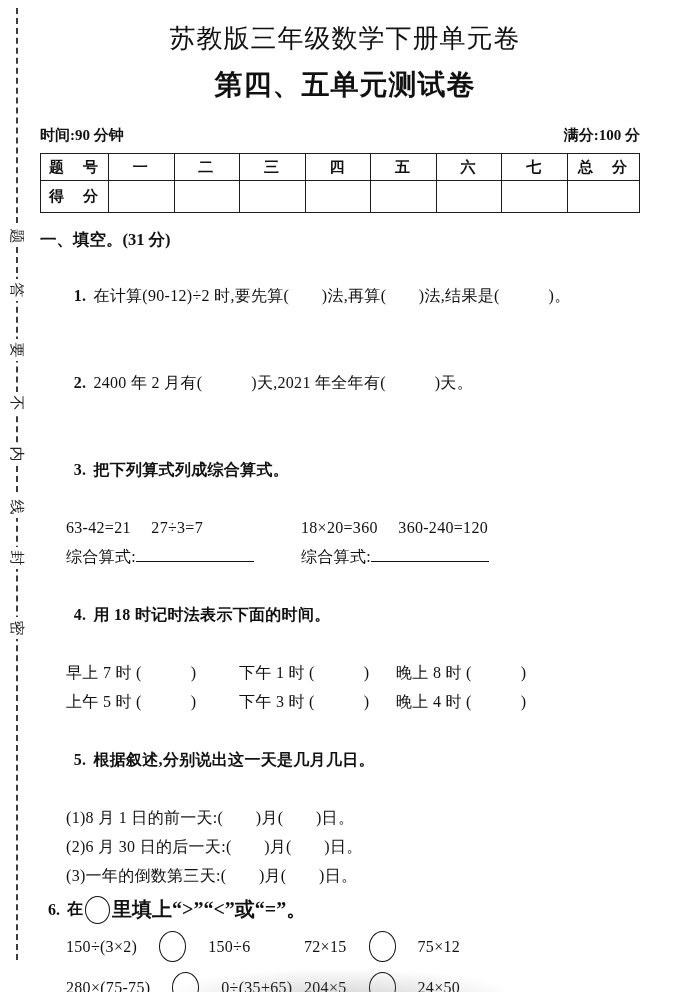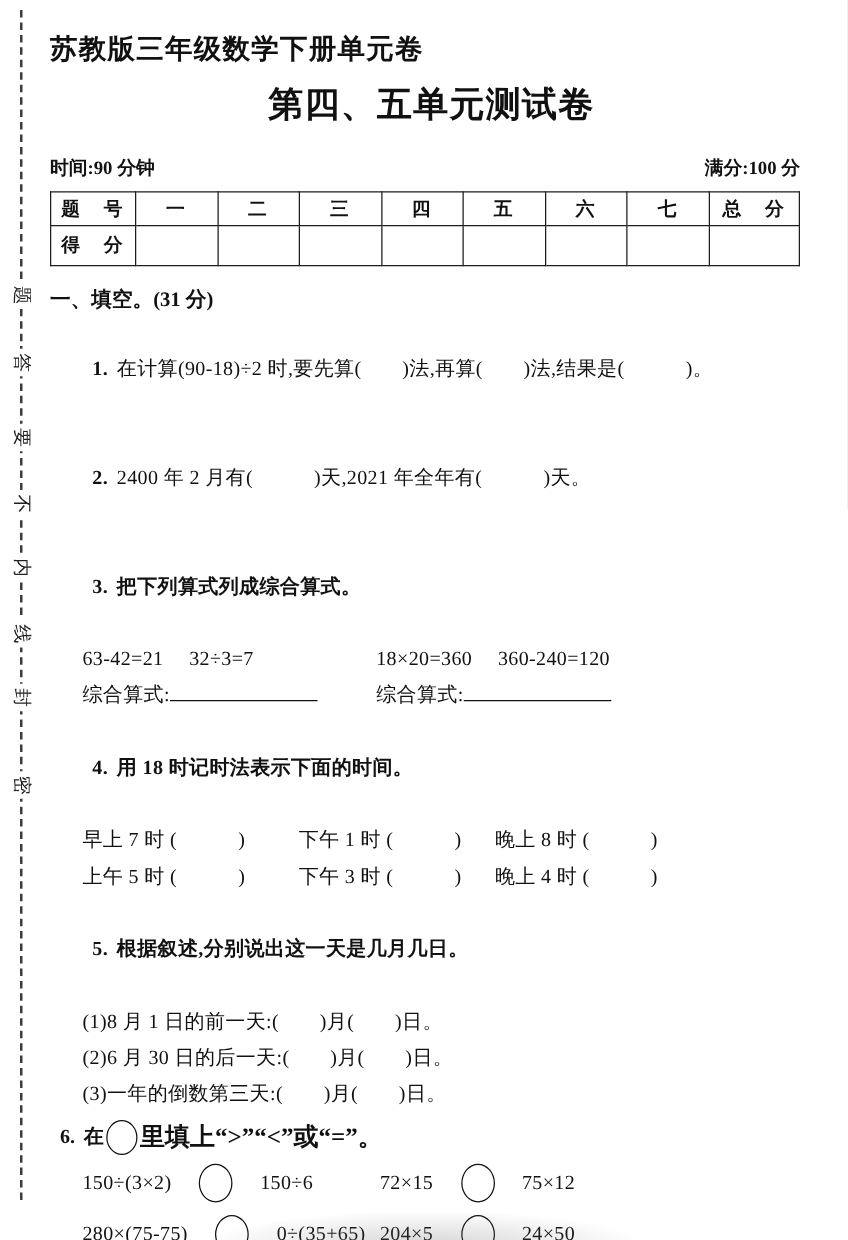--- a/index.html
+++ b/index.html
@@ -14,22 +14,22 @@
   }
   .binding-char {
     position:absolute; left:-12px; width:22px; height:20px;
     display:flex; align-items:center; justify-content:center;
     transform:rotate(90deg); background:#ffffff;
     font-size:15px; color:#222; line-height:20px;
   }
   
   .content { position:absolute; left:40px; top:0; width:610px; }
   .paper-title {
-    margin:20px 0 0; font-weight:bold;
-    font-size:22px; line-height:38px; letter-spacing:1px;
+    margin:20px 0 0; text-align:center; font-weight:normal;
+    font-size:26px; line-height:38px; letter-spacing:1px;
   }
   .paper-subtitle {
     margin:9px 0 0; text-align:center; font-weight:bold;
     font-size:28px; line-height:36px; letter-spacing:1px;
   }
   .info-row {
     display:flex; justify-content:space-between; margin-top:22px;
     font-weight:bold; font-size:15px; line-height:20px; width:600px;
   }
   
@@ -131,32 +131,32 @@
         <td></td>
         <td></td>
         <td></td>
       </tr>
     </tbody>
       </table>
 
     <div class="sec-heading">一、填空。(31 分)</div>
 
     <div class="line q">
-      <span class="qnum">1.</span><span>在计算(90-18)÷2 时,要先算(　　)法,再算(　　)法,结果是(　　　)。</span>
+      <span class="qnum">1.</span><span>在计算(90-12)÷2 时,要先算(　　)法,再算(　　)法,结果是(　　　)。</span>
     </div>
 
     <div class="line q">
       <span class="qnum">2.</span><span>2400 年 2 月有(　　　)天,2021 年全年有(　　　)天。</span>
     </div>
 
     <div class="line q">
       <span class="qnum">3.</span><span class="bold-head">把下列算式列成综合算式。</span>
     </div>
     <div class="line sub cols">
-      <span class="c-235">63-42=21　 32÷3=7</span>
+      <span class="c-235">63-42=21　 27÷3=7</span>
       <span>18×20=360　 360-240=120</span>
     </div>
     <div class="line sub cols">
       <span class="c-235"><span>综合算式:</span><span class="blank-underline"></span></span>
       <span><span>综合算式:</span><span class="blank-underline"></span></span>
     </div>
 
     <div class="line q">
       <span class="qnum">4.</span><span class="bold-head">用 18 时记时法表示下面的时间。</span>
     </div>

